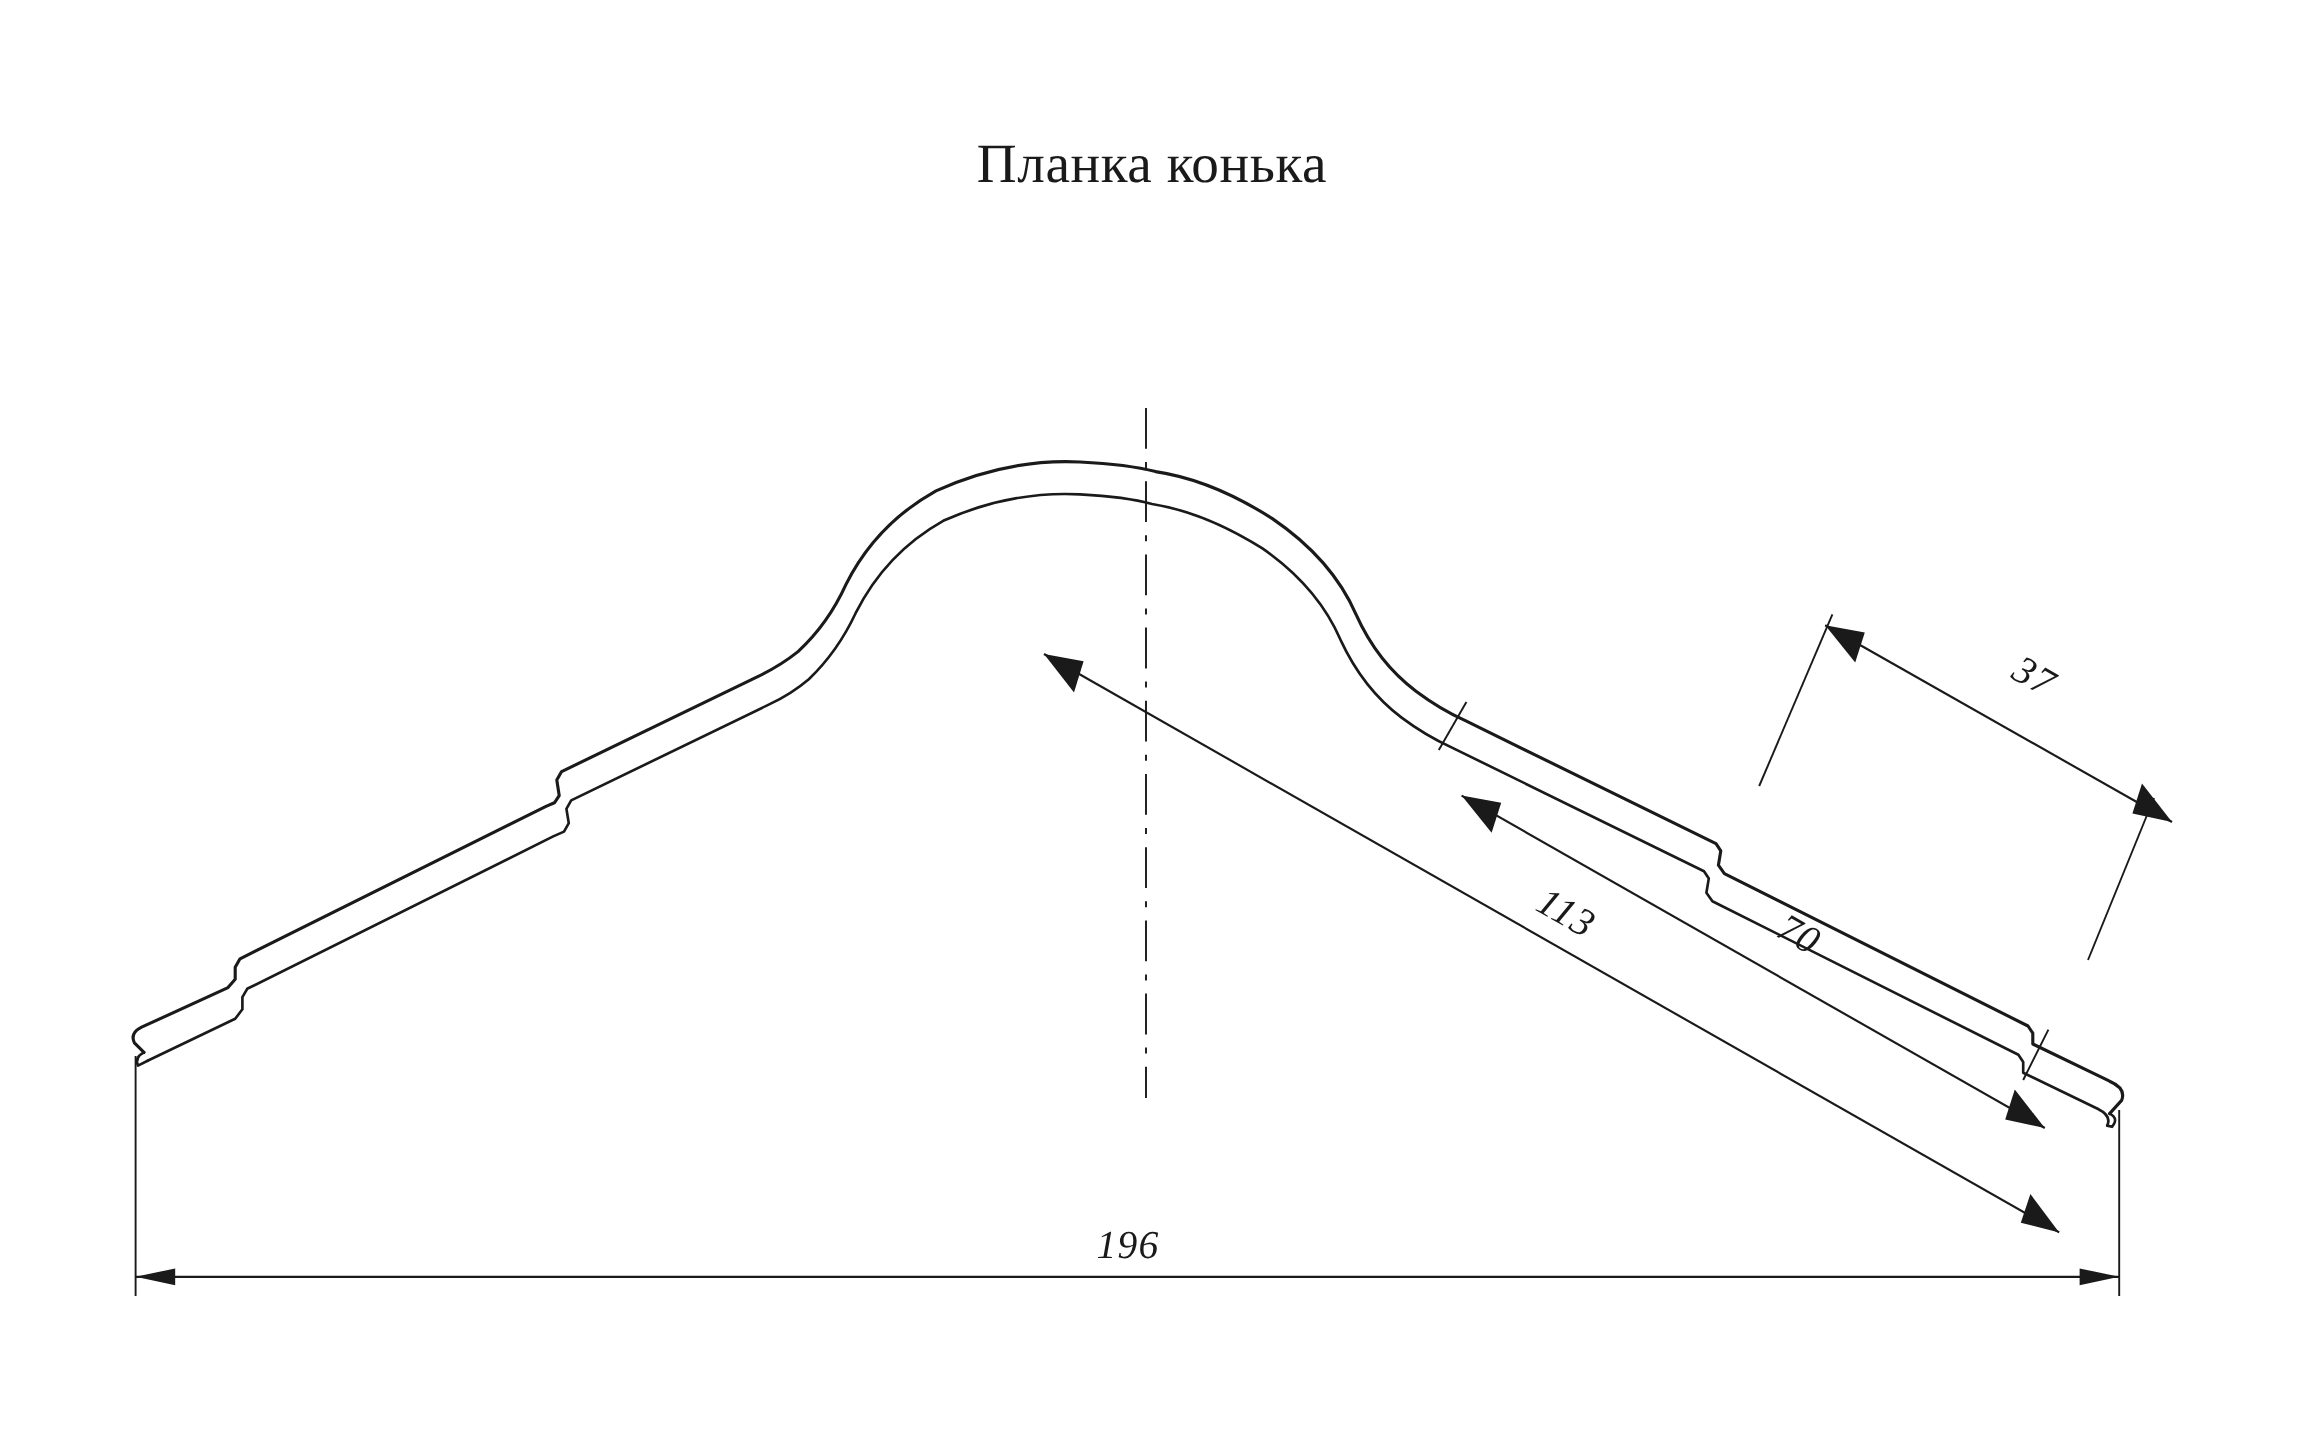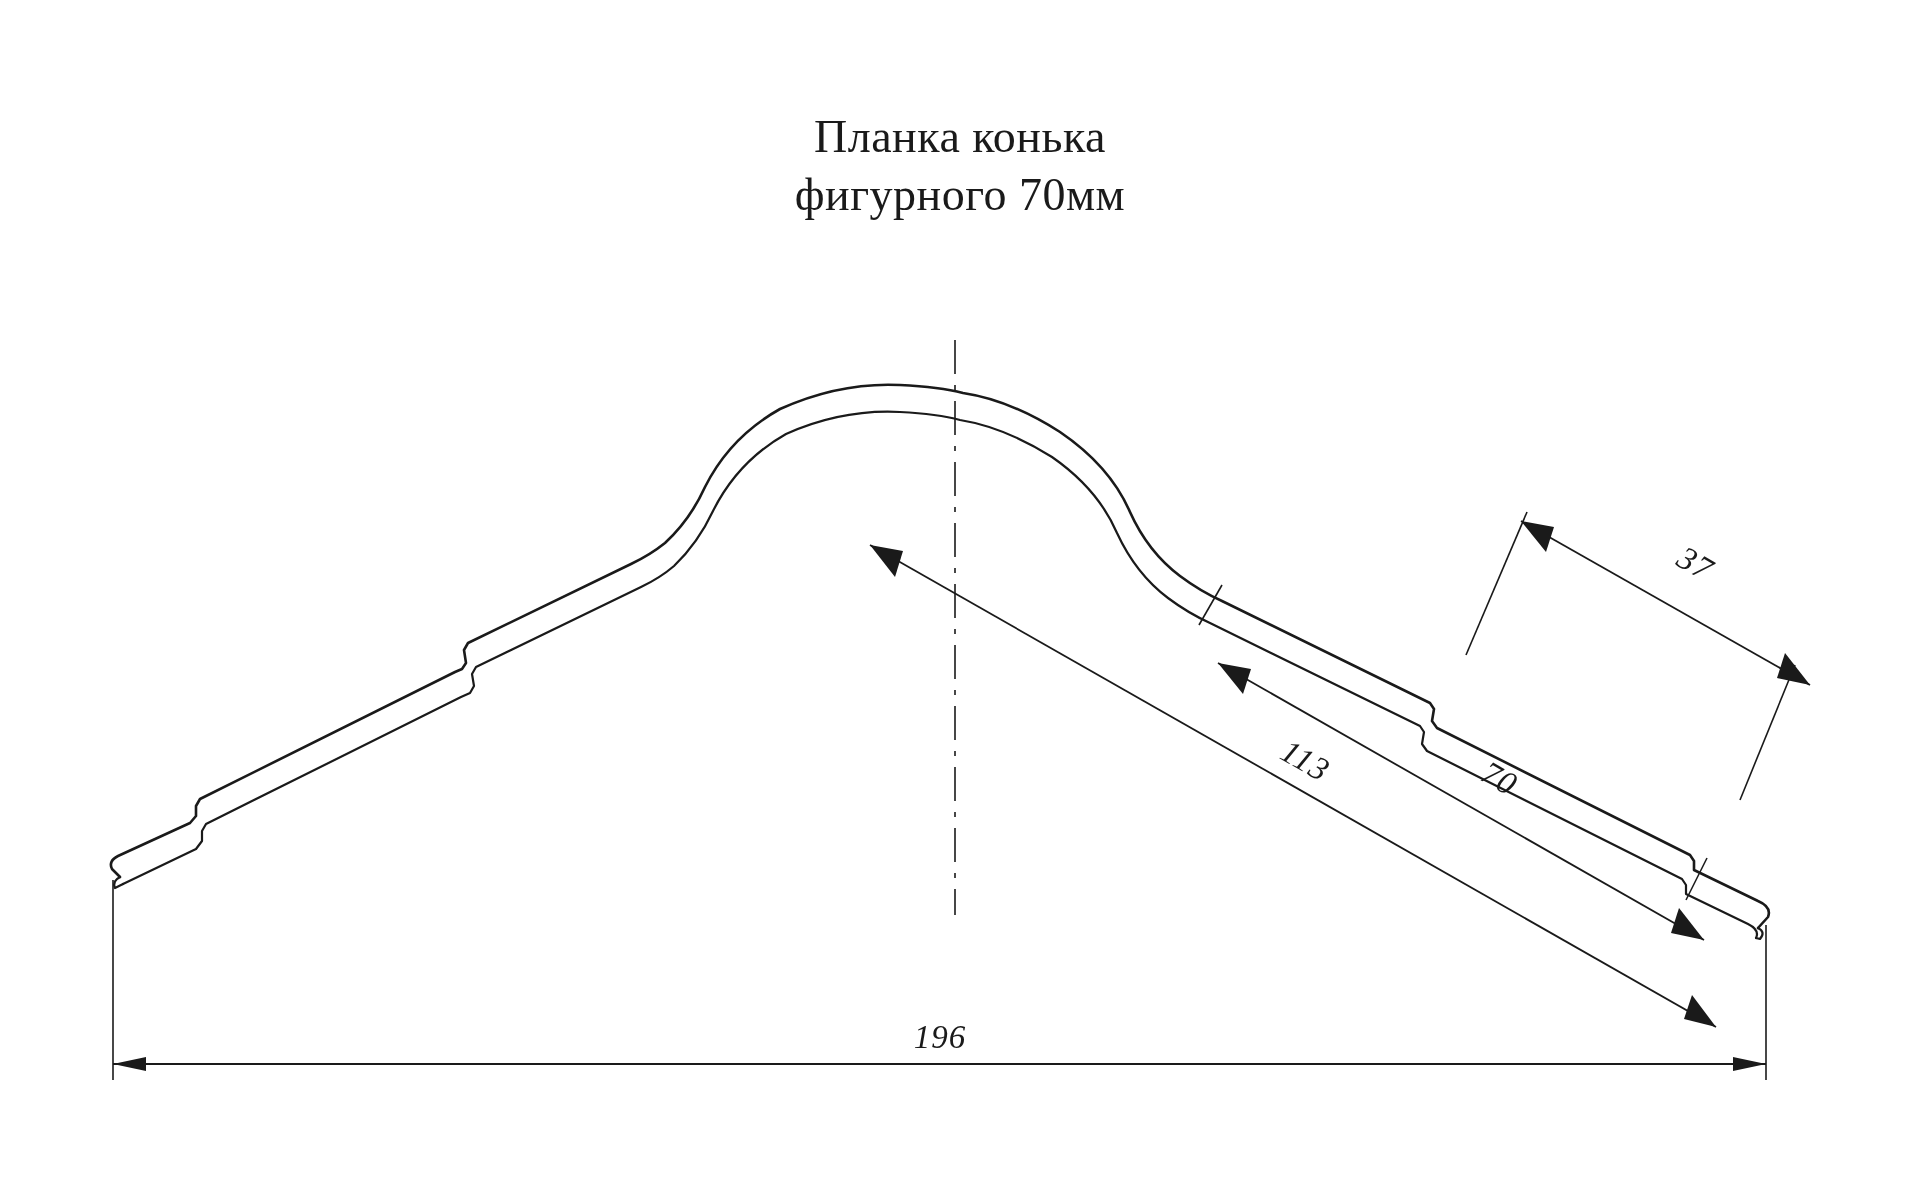--- a/index.html
+++ b/index.html
@@ -78,21 +78,20 @@
     letter-spacing: 1px;
   }
 </style>
 </head>
 <body>
 
 <div id="stage">
 
   <div id="title">
     <span class="line">Планка конька</span>
-    <span class="line">фигурного 70мм</span>
   </div>
 
   <svg id="drawing" viewBox="0 0 1920 1200">
 
     <g>
       <path class="outline" d="
         M 120 877
         L 112 869
         Q 108 861 118 856
         L 190 823

